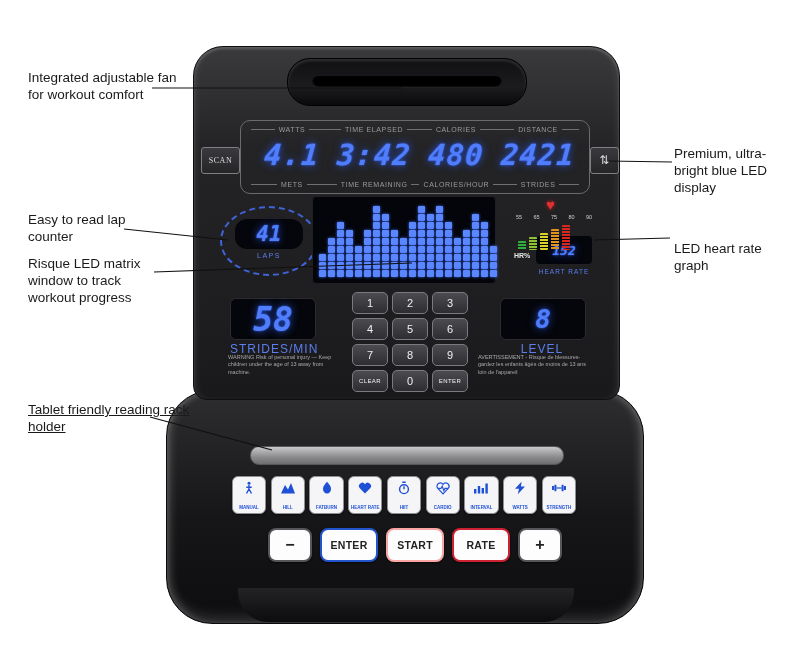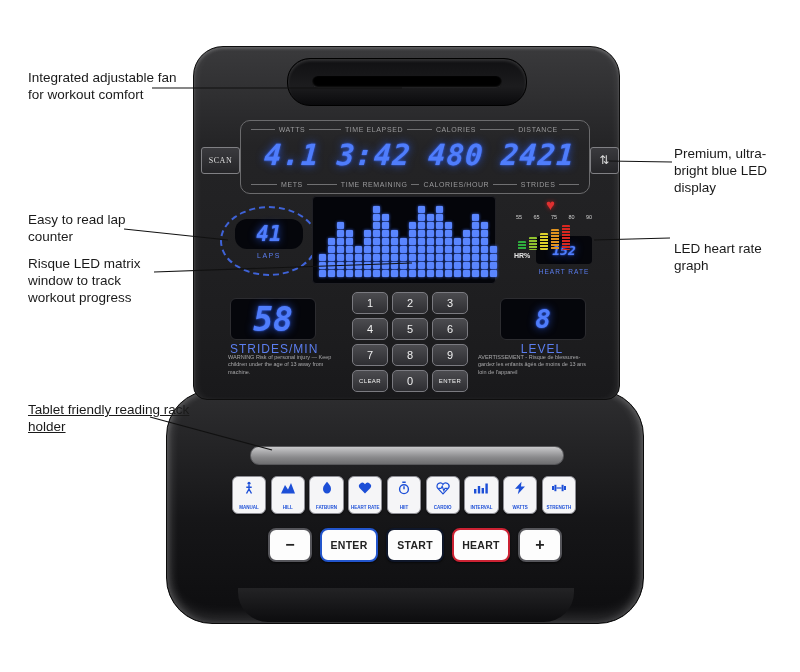--- a/index.html
+++ b/index.html
@@ -102,21 +102,21 @@
   .prog-btn svg{display:block;}
   .prog-label{font-size:4.5px;font-weight:bold;color:#1d4fd7;text-align:center;line-height:1.1;letter-spacing:0;}
 
   
   .controls{position:absolute;left:268px;top:528px;display:flex;gap:8px;z-index:4;}
   .ctl{height:30px;background:#fdfdfd;border-radius:8px;display:flex;align-items:center;justify-content:center;
     font-weight:bold;color:#222;box-shadow:0 1px 2px rgba(0,0,0,.6);}
   .ctl.step{width:40px;font-size:16px;border:2px solid #55555a;}
   .ctl.word{width:54px;font-size:10.5px;letter-spacing:.3px;}
   .ctl.enter{border:2px solid #2255cc;}
-  .ctl.start{border:2px solid #0f172a;}
+  .ctl.start{border:2px solid #fca5a5;}
   .ctl.stop{border:2px solid #cc2233;}
 </style>
 </head>
 <body>
 
 <div class="stage">
 
   <svg id="lines" width="800" height="672">
     <line x1="152" y1="88" x2="402" y2="88" stroke="#111" stroke-width="1.2"></line>
     <line x1="672" y1="162" x2="608" y2="161" stroke="#111" stroke-width="1.2"></line>
@@ -459,17 +459,17 @@
           <rect x="5.4" y="6.4" width="5.2" height="1.2" fill="#1d4fd7"></rect>
         </svg>
       <span class="prog-label">STRENGTH</span>
     </div>
   </div>
 
   <div class="controls">
     <div class="ctl step">−</div>
     <div class="ctl word enter">ENTER</div>
     <div class="ctl word start">START</div>
-    <div class="ctl word stop">HEART</div>
+    <div class="ctl word stop">RATE</div>
     <div class="ctl step">+</div>
   </div>
 
 </div>
 
 </body></html>

